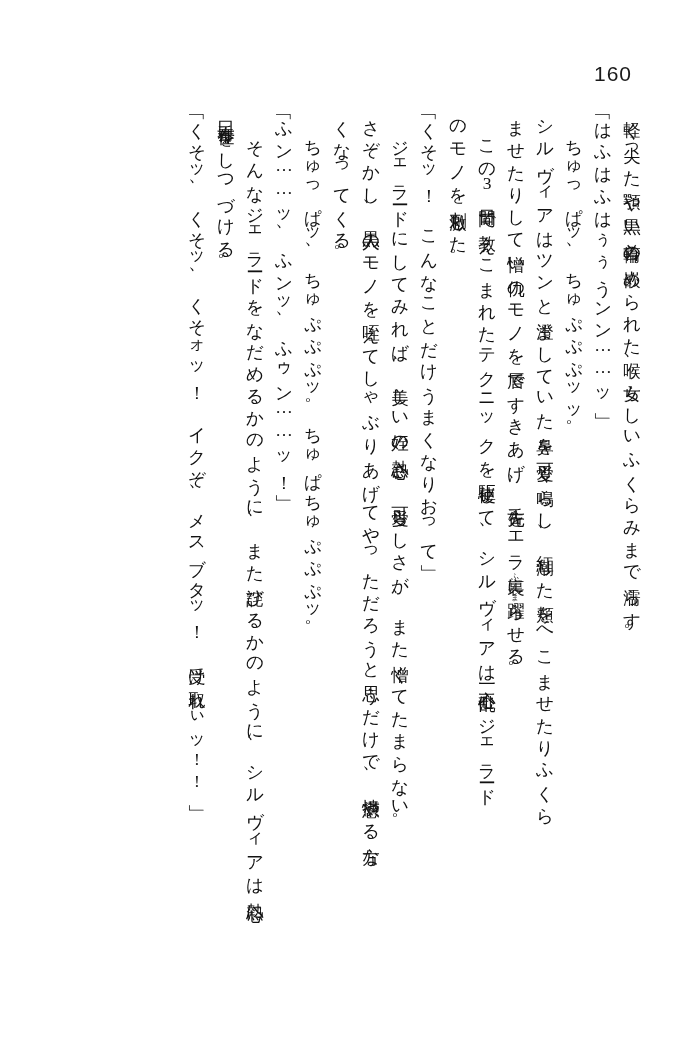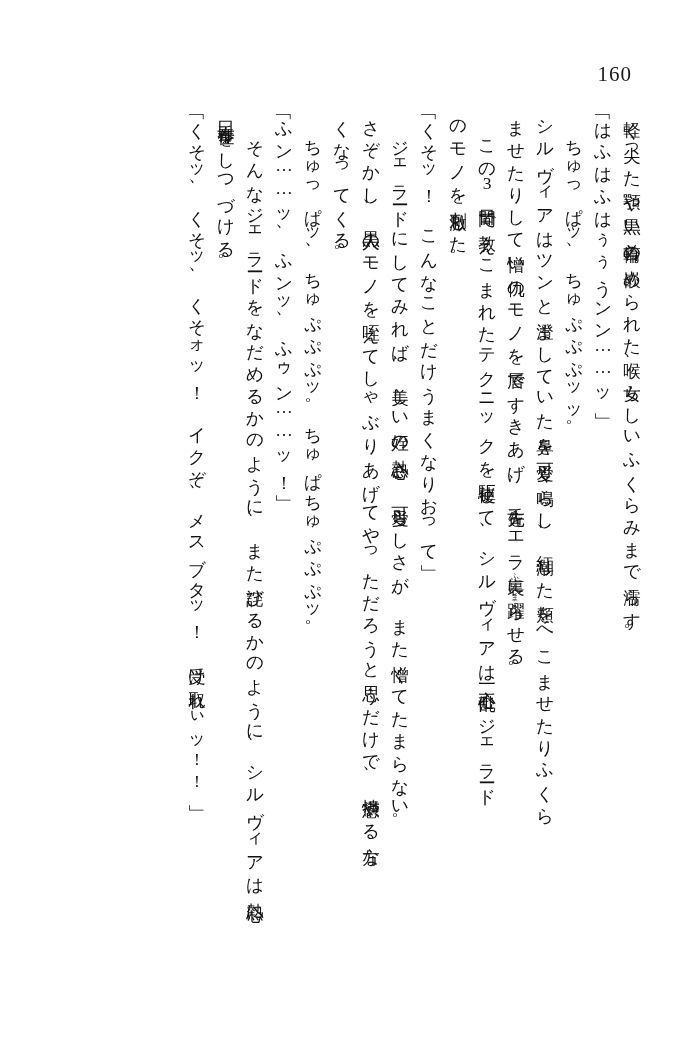--- a/index.html
+++ b/index.html
@@ -23,21 +23,21 @@
     height: 1050px;
     background: #ffffff;
   }
   .page-number {
     position: absolute;
     top: 62px;
     right: 68px;
     font-size: 21px;
     letter-spacing: 1px;
     color: #1a1a1a;
-    font-family: Liberation Serif, serif;
+    font-family: Liberation Sans, sans-serif;
   }
   .text-body {
     position: absolute;
     top: 108px;
     right: 60px;
     height: 860px;
     width: 560px;
     display: flex;
     flex-direction: row-reverse;
     align-items: flex-start;

